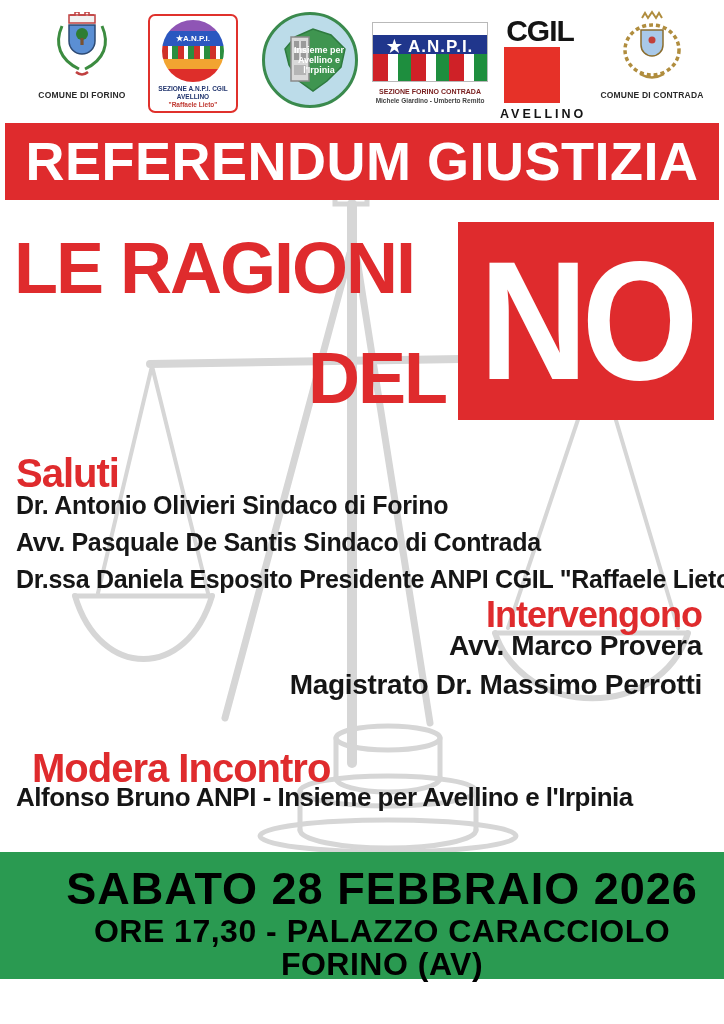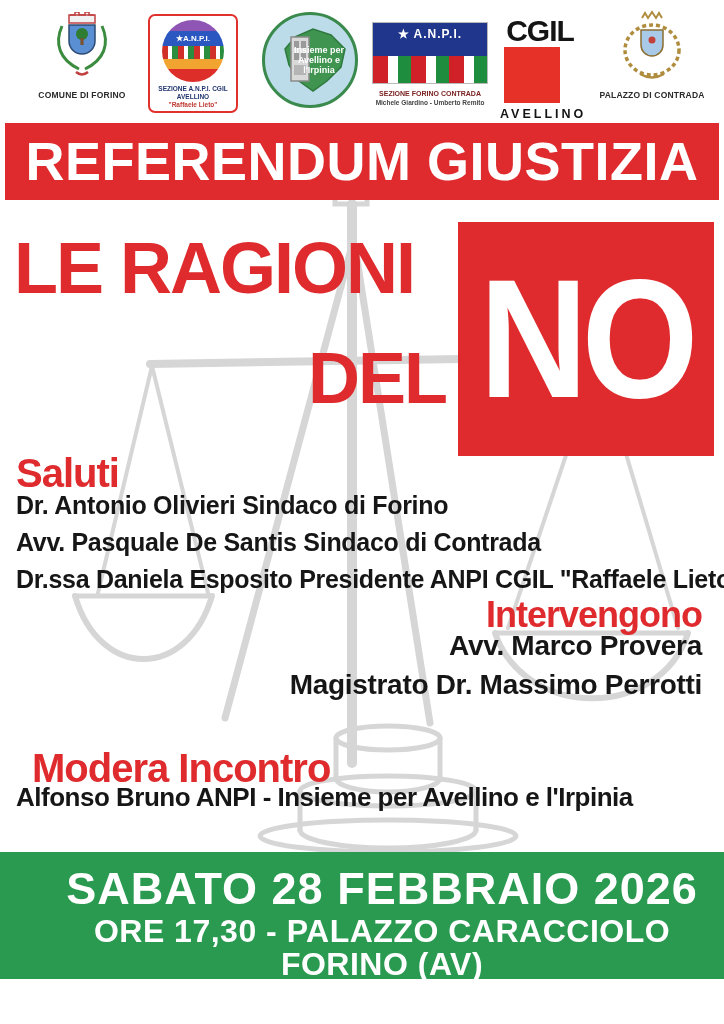--- a/index.html
+++ b/index.html
@@ -26,54 +26,54 @@
   .b5{flex:1;background:#de2e2a;}
   .anpi-cap1{font-size:6.5px;font-weight:700;color:#22356e;line-height:8px;}
   .anpi-cap2{font-size:6.5px;font-weight:700;color:#c03a32;line-height:8px;}
   
   .insieme{left:260px;top:12px;width:100px;height:100px;}
   .insieme-circle{position:relative;width:96px;height:96px;border-radius:50%;background:#bcdce9;border:3px solid #3a8a4d;box-sizing:border-box;overflow:hidden;margin:0 auto;}
   .insieme-label{position:absolute;right:8px;top:30px;width:56px;color:#fff;font-size:9px;line-height:10px;font-weight:800;text-align:center;}
   
   .anpi-flag{left:370px;top:22px;width:120px;}
   .flag{width:114px;margin:0 auto;border:1px solid #b9b9b9;}
-  .flag-top{height:33px;background:#20368c;color:#fff;font-size:12px;font-weight:800;text-align:center;line-height:23px;letter-spacing:1px;}
+  .flag-top{height:19px;background:#20368c;color:#fff;font-size:17px;font-weight:800;text-align:center;line-height:23px;letter-spacing:1px;margin-top:12px;}
   .flag-stripes{height:27px;background:repeating-linear-gradient(90deg,#cf2127 0 15px,#ffffff 15px 25px,#1e8e3e 25px 38px);}
   .flag-cap1{font-size:7px;font-weight:700;color:#7a2020;margin-top:5px;line-height:9px;}
   .flag-cap2{font-size:6.5px;font-weight:700;color:#444;line-height:9px;}
   
   .cgil{left:500px;top:16px;width:80px;}
   .cgil-word{font-size:30px;font-weight:900;color:#141414;letter-spacing:-1px;line-height:30px;}
   .cgil-square{width:56px;height:56px;background:#e63128;margin:1px auto 4px 4px;}
   .cgil-city{font-size:12.5px;font-weight:700;color:#141414;letter-spacing:3px;}
 
   
   .banner{position:absolute;left:5px;right:5px;top:123px;height:77px;background:#df2b2d;
           color:#fff;font-size:54px;font-weight:800;text-align:center;line-height:77px;letter-spacing:.5px;}
 
   
   .t-red{color:#df2b2d;font-weight:800;position:absolute;line-height:1;}
   .title1{left:14px;top:232px;font-size:72px;letter-spacing:-2px;}
   .title2{right:278px;top:342px;font-size:72px;letter-spacing:-2px;}
-  .no-box{position:absolute;left:458px;top:222px;width:256px;height:234px;background:#df2b2d;
+  .no-box{position:absolute;left:458px;top:222px;width:256px;height:198px;background:#df2b2d;
           display:flex;align-items:center;justify-content:center;}
   .no-text{color:#fff;font-size:150px;font-weight:900;letter-spacing:-6px;transform:scaleY(1.12);line-height:1;}
 
   
   .sec-head{position:absolute;color:#df2b2d;font-weight:800;letter-spacing:-1px;line-height:1;margin-top:15px;}
   .saluti-head{left:16px;top:438px;font-size:40px;}
   .list{position:absolute;font-weight:700;color:#161616;}
   .saluti-list{left:16px;top:487px;font-size:25px;line-height:37px;letter-spacing:-.3px;white-space:nowrap;}
   .interv-head{right:22px;top:582px;font-size:36px;}
   .interv-list{right:22px;top:626px;font-size:28px;line-height:39px;text-align:right;letter-spacing:-.3px;white-space:nowrap;}
   .modera-head{left:32px;top:733px;font-size:40px;}
   .modera-line{left:16px;top:782px;font-size:26px;letter-spacing:-.5px;white-space:nowrap;}
 
   
-  .footer{position:absolute;left:0;right:0;top:852px;height:127px;background:#2a9a51;color:#ffffff;text-align:center;padding-left:40px;}
+  .footer{position:absolute;left:0;right:0;top:852px;height:127px;background:#2a9a51;color:#000000;text-align:center;padding-left:40px;}
   .f1{font-size:45px;font-weight:800;letter-spacing:1px;line-height:52px;margin-top:11px;}
   .f2,.f3{font-size:32px;font-weight:800;line-height:33px;letter-spacing:.5px;}
 </style>
 </head>
 <body>
 
 <div class="poster">
 
   <svg class="sketch" width="724" height="700" viewBox="0 0 724 700" aria-hidden="true">
     <rect x="335" y="10" width="32" height="16" stroke-width="5"></rect>
@@ -155,21 +155,21 @@
   </div>
 
   <div class="logo" style="left:596px;top:10px;width:112px;">
     <svg width="104" height="74" viewBox="0 0 104 74">
       <path d="M42,8 l3,-5 3,5 4,-6 4,6 3,-5 3,5" stroke="#b08d3e" stroke-width="2" fill="none"></path>
       <ellipse cx="52" cy="40" rx="27" ry="25" stroke="#b08d3e" stroke-width="3.5" fill="none" stroke-dasharray="4,3"></ellipse>
       <path d="M41,20 h22 v15 a11,11 0 0 1 -22 0 z" fill="#a9c9e9" stroke="#8a6d2f" stroke-width="1.5"></path>
       <circle cx="52" cy="30" r="3.5" fill="#c2403a"></circle>
       <path d="M40,64 q12,7 24,0" stroke="#b08d3e" stroke-width="2.5" fill="none"></path>
     </svg>
-    <div class="logo-caption crest-caption">PALAZZO DI CONTRADA</div>
+    <div class="logo-caption crest-caption">COMUNE DI CONTRADA</div>
   </div>
 
   <div class="banner">REFERENDUM GIUSTIZIA</div>
 
   <div class="t-red title1">LE RAGIONI</div>
   <div class="t-red title2">DEL</div>
   <div class="no-box">
     <span class="no-text">NO</span>
   </div>
 

